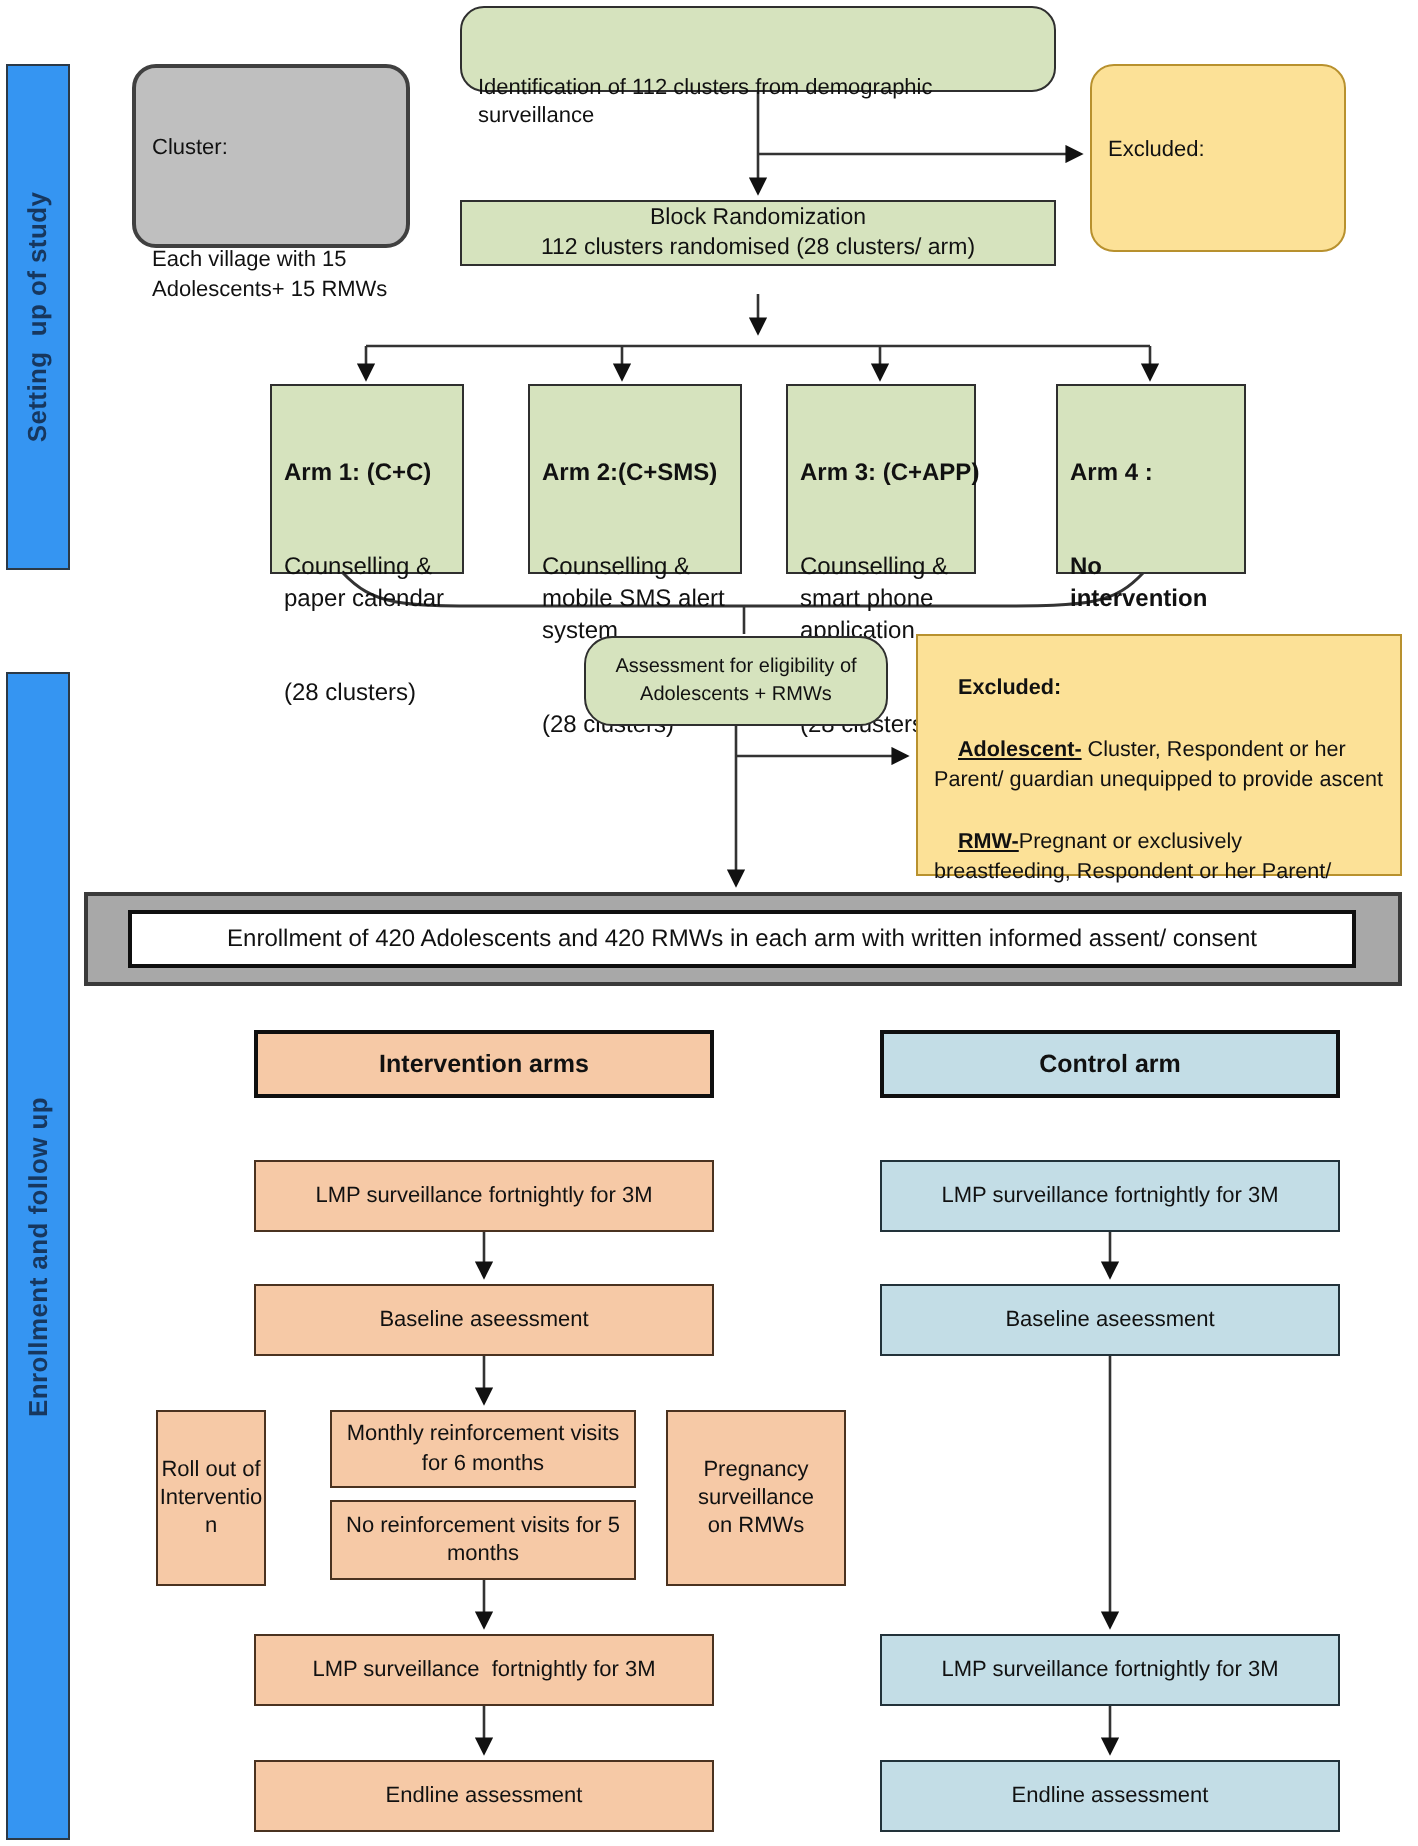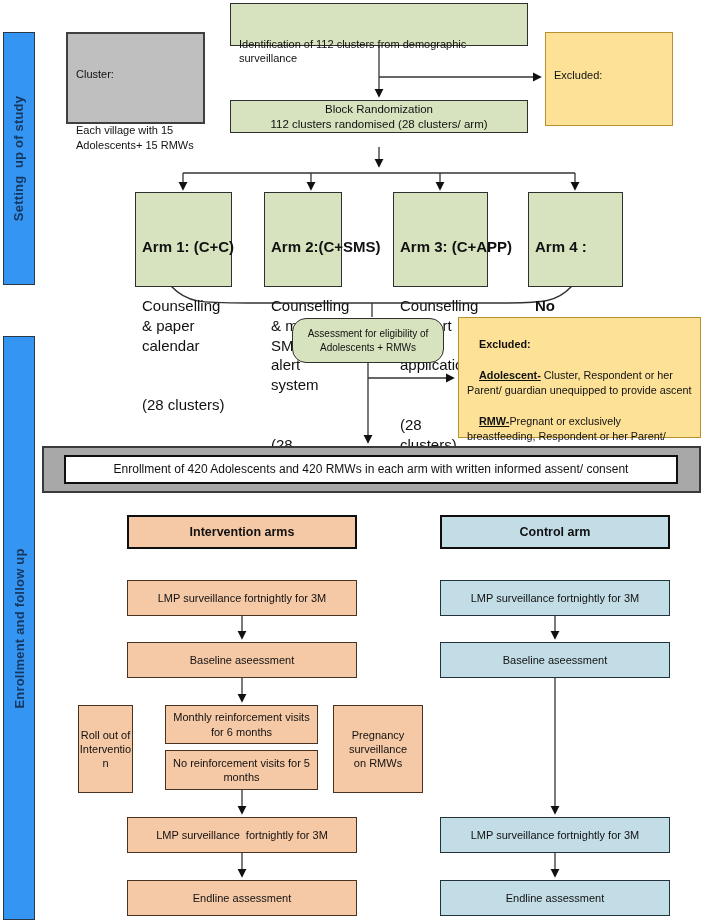--- a/index.html
+++ b/index.html
@@ -14,26 +14,26 @@
 
   
   .box { border:1.4px solid #2f2f2f; display:flex; align-items:center; justify-content:center;
          text-align:center; font-size:11px; line-height:1.3; white-space:pre-wrap; }
   .green  { background:#d6e3be; }
   .yellow { background:#fce197; border-color:#b8912e; }
   .grayb  { background:#bfbfbf; border:2px solid #404040; }
   .orange { background:#f6c9a6; border-color:#4a3220; }
   .lblue  { background:#c3dde6; border-color:#22323a; }
 
-  .leftalign { align-items:flex-start; justify-content:flex-start; text-align:left; padding:4px 8px; display:block; }
+  .leftalign { align-items:flex-start; justify-content:flex-start; text-align:left; padding:4px 8px; display:block;border-radius:12px; }
 
   .note-title { font-weight:normal; }
   .note-gap { margin-top:14px; }
 
-  .armbox { padding:4px 6px; text-align:left; font-size:15px; line-height:1.32; display:block; }
+  .armbox { padding:4px 6px; text-align:left; font-size:12px; line-height:1.32; display:block; }
   .armtitle { font-weight:bold; white-space:nowrap; }
   .bold { font-weight:bold; }
 
   .rounded { border-radius:14px; font-size:10px; line-height:1.35; }
 
   .excl2 { display:block; text-align:left; padding:4px 8px; font-size:10.8px; line-height:1.42; }
   .excl2 .lbl { font-weight:bold; text-decoration:underline; }
 
   .band { background:#a8a8a8; border:2px solid #3a3a3a; }
   .band-inner { background:#fff; border:2px solid #0f0f0f; font-size:12px; }
@@ -105,21 +105,21 @@
   <div class="abs box green" style="left:230px; top:100px; width:298px; height:33px; flex-direction:column; font-size:11.5px;">
     <div>Block Randomization</div>
     <div>112 clusters randomised (28 clusters/ arm)</div>
   </div>
 
   <div class="abs box green armbox" style="left:135px; top:192px; width:97px; height:95px;">
     <div class="armtitle">Arm 1: (C+C)</div>
     <div>Counselling &amp; paper calendar</div>
     <div>(28 clusters)</div>
   </div>
-  <div class="abs box green armbox" style="left:264px; top:192px; width:78px; height:95px;">
+  <div class="abs box green armbox" style="left:264px; top:192px; width:107px; height:95px;">
     <div class="armtitle">Arm 2:(C+SMS)</div>
     <div>Counselling &amp; mobile SMS alert system</div>
     <div>(28 clusters)</div>
   </div>
   <div class="abs box green armbox" style="left:393px; top:192px; width:95px; height:95px;">
     <div class="armtitle">Arm 3: (C+APP)</div>
     <div>Counselling &amp; smart phone application</div>
     <div>(28 clusters)</div>
   </div>
   <div class="abs box green armbox" style="left:528px; top:192px; width:95px; height:95px;">

